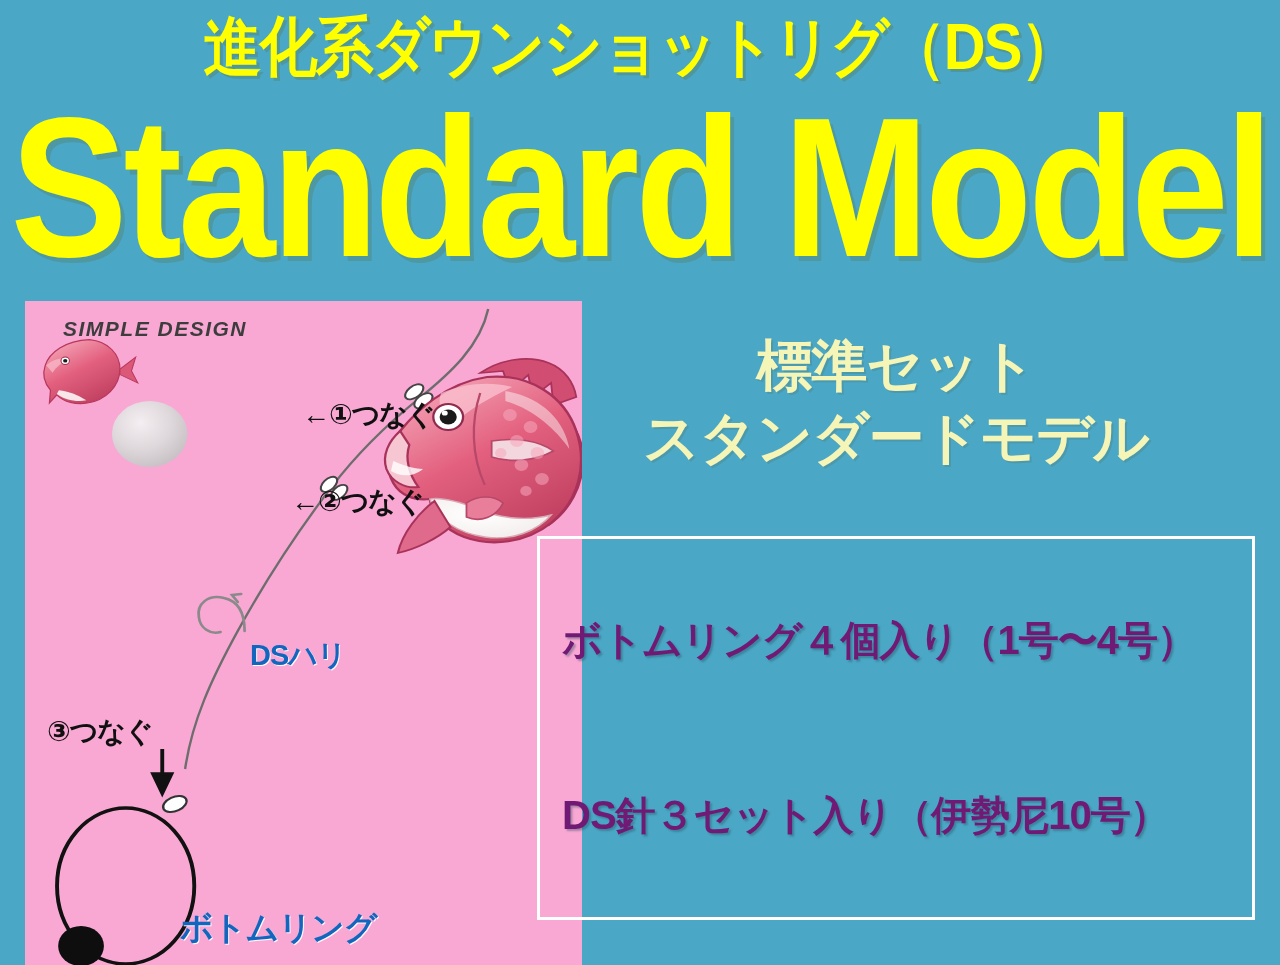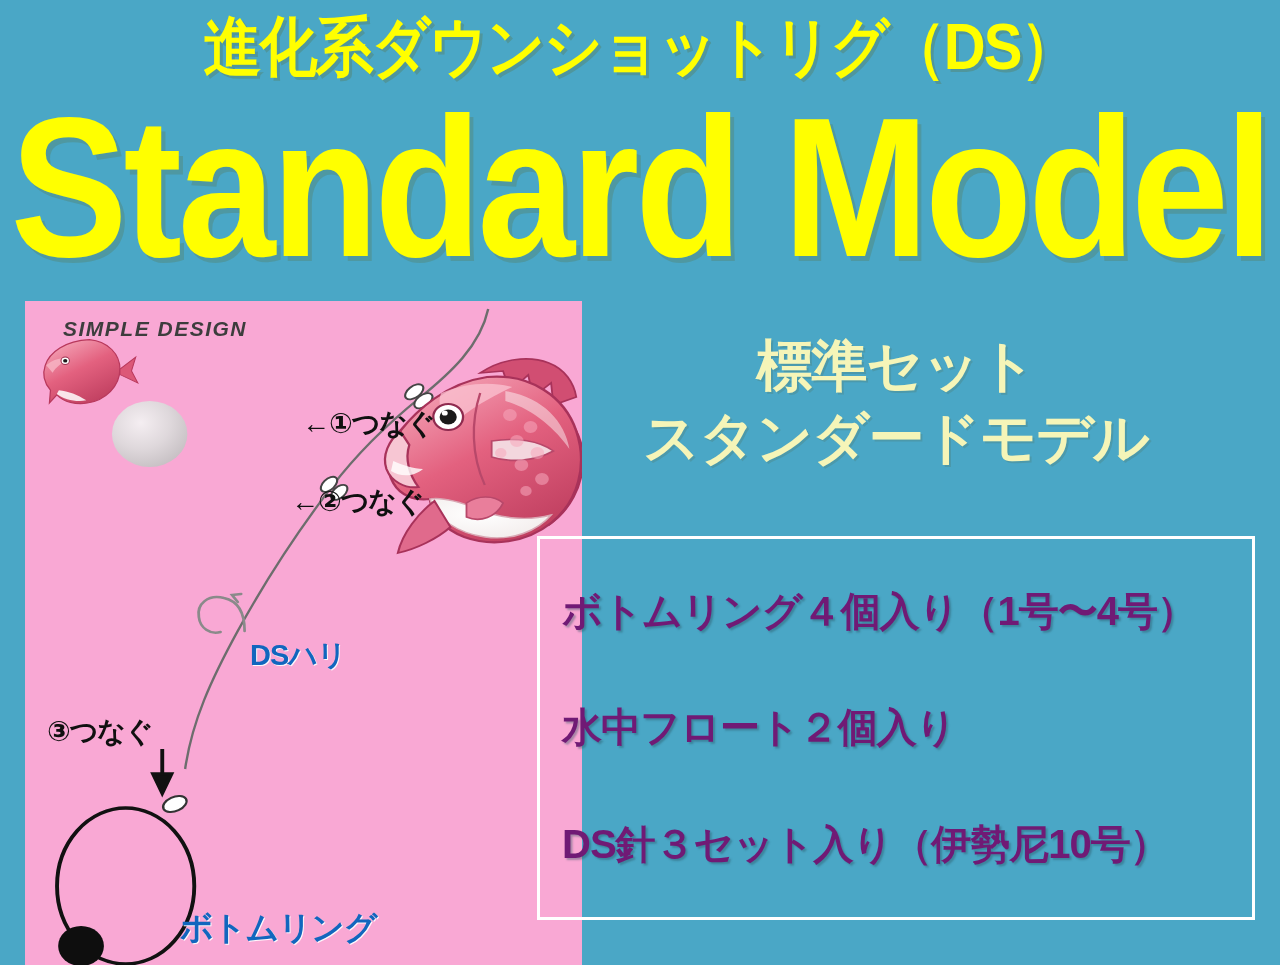--- a/index.html
+++ b/index.html
@@ -77,21 +77,21 @@
   .lbl-bottomring { left: 155px; top: 605px; font-size: 33px; letter-spacing: -1px; }
 
   .lbl-black {
     position: absolute;
     color: #101010;
     font-weight: 700;
     white-space: nowrap;
     font-size: 28px;
     letter-spacing: -1px;
   }
-  .lbl-c1 { left: 277px; top: 104px; }
+  .lbl-c1 { left: 277px; top: 95px; }
   .lbl-c2 { left: 266px; top: 182px; }
   .lbl-c3 { left: 22px; top: 412px; }
 
   
   .subtitle {
     position: absolute;
     left: 537px; top: 330px;
     width: 718px;
     text-align: center;
     font-size: 56px;
@@ -259,17 +259,16 @@
     <div class="lbl-black lbl-c3">③つなぐ</div>
   </div>
 
   <div class="subtitle">
     <div>標準セット</div>
     <div>スタンダードモデル</div>
   </div>
 
   <div id="specbox">
     <div class="spec-line">ボトムリング４個入り（1号〜4号）</div>
-    <div class="spec-line">水中フロート２個入り</div>
     <div class="spec-line">DS針３セット入り（伊勢尼10号）</div>
   </div>
 
 </div>
 
 </body></html>

